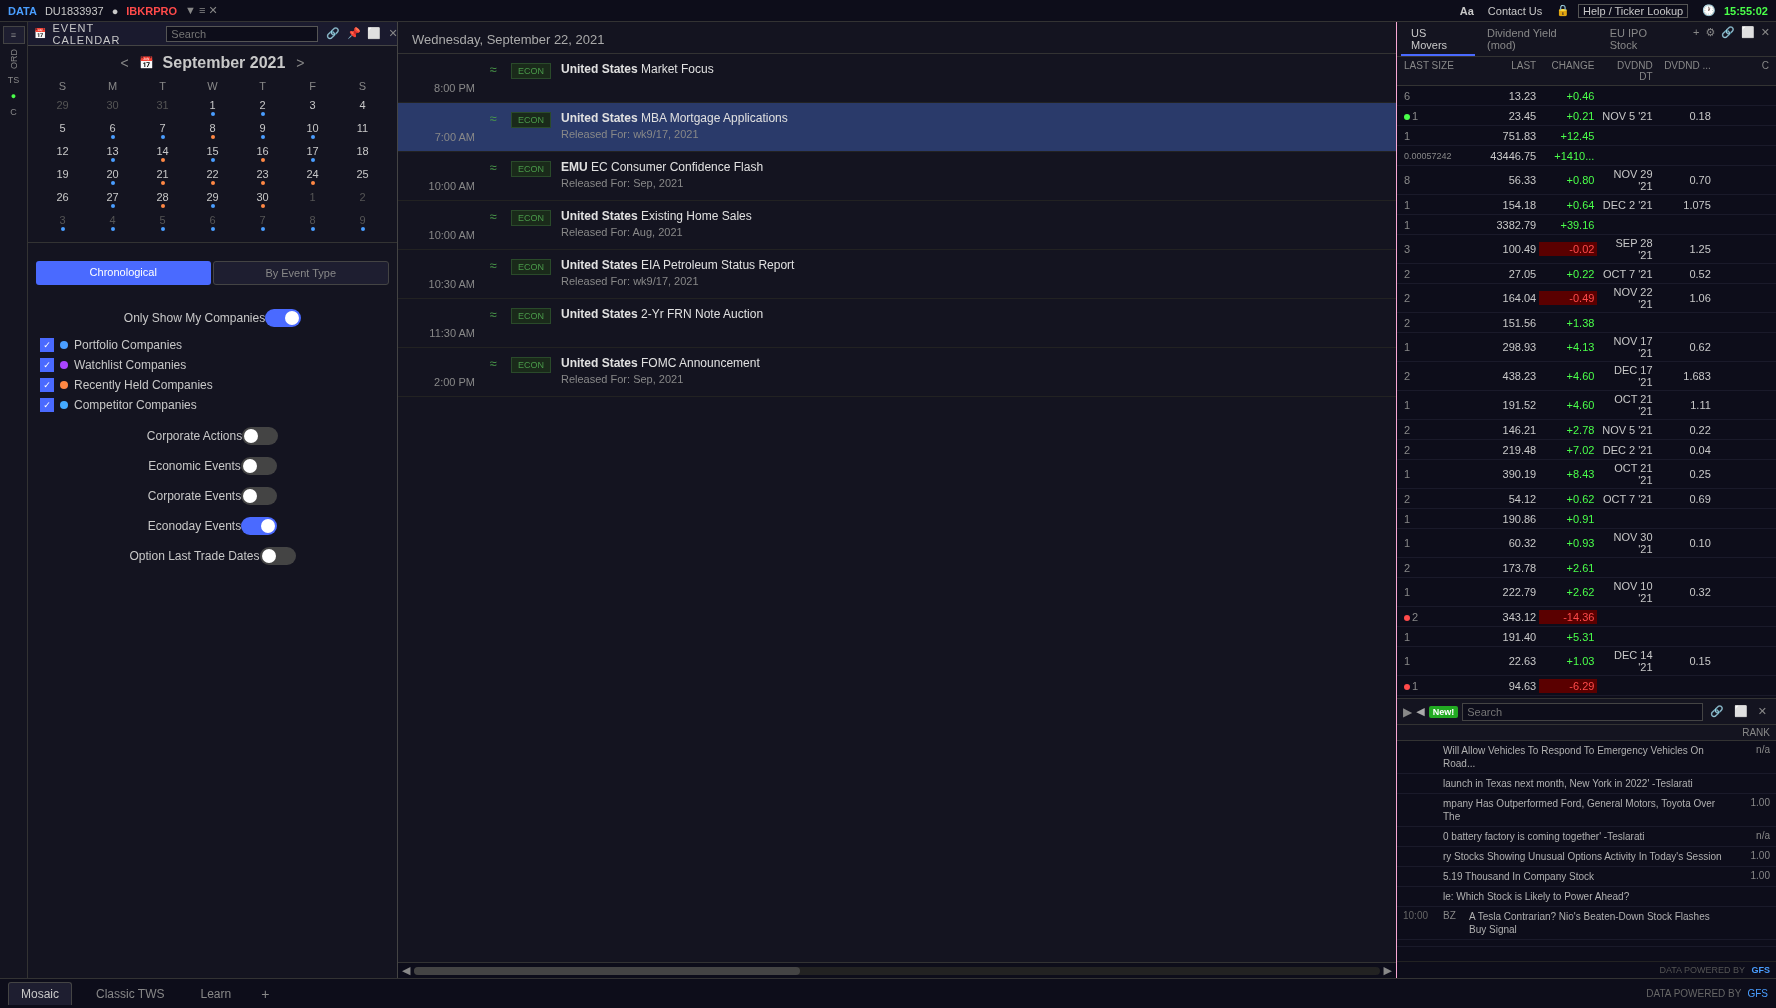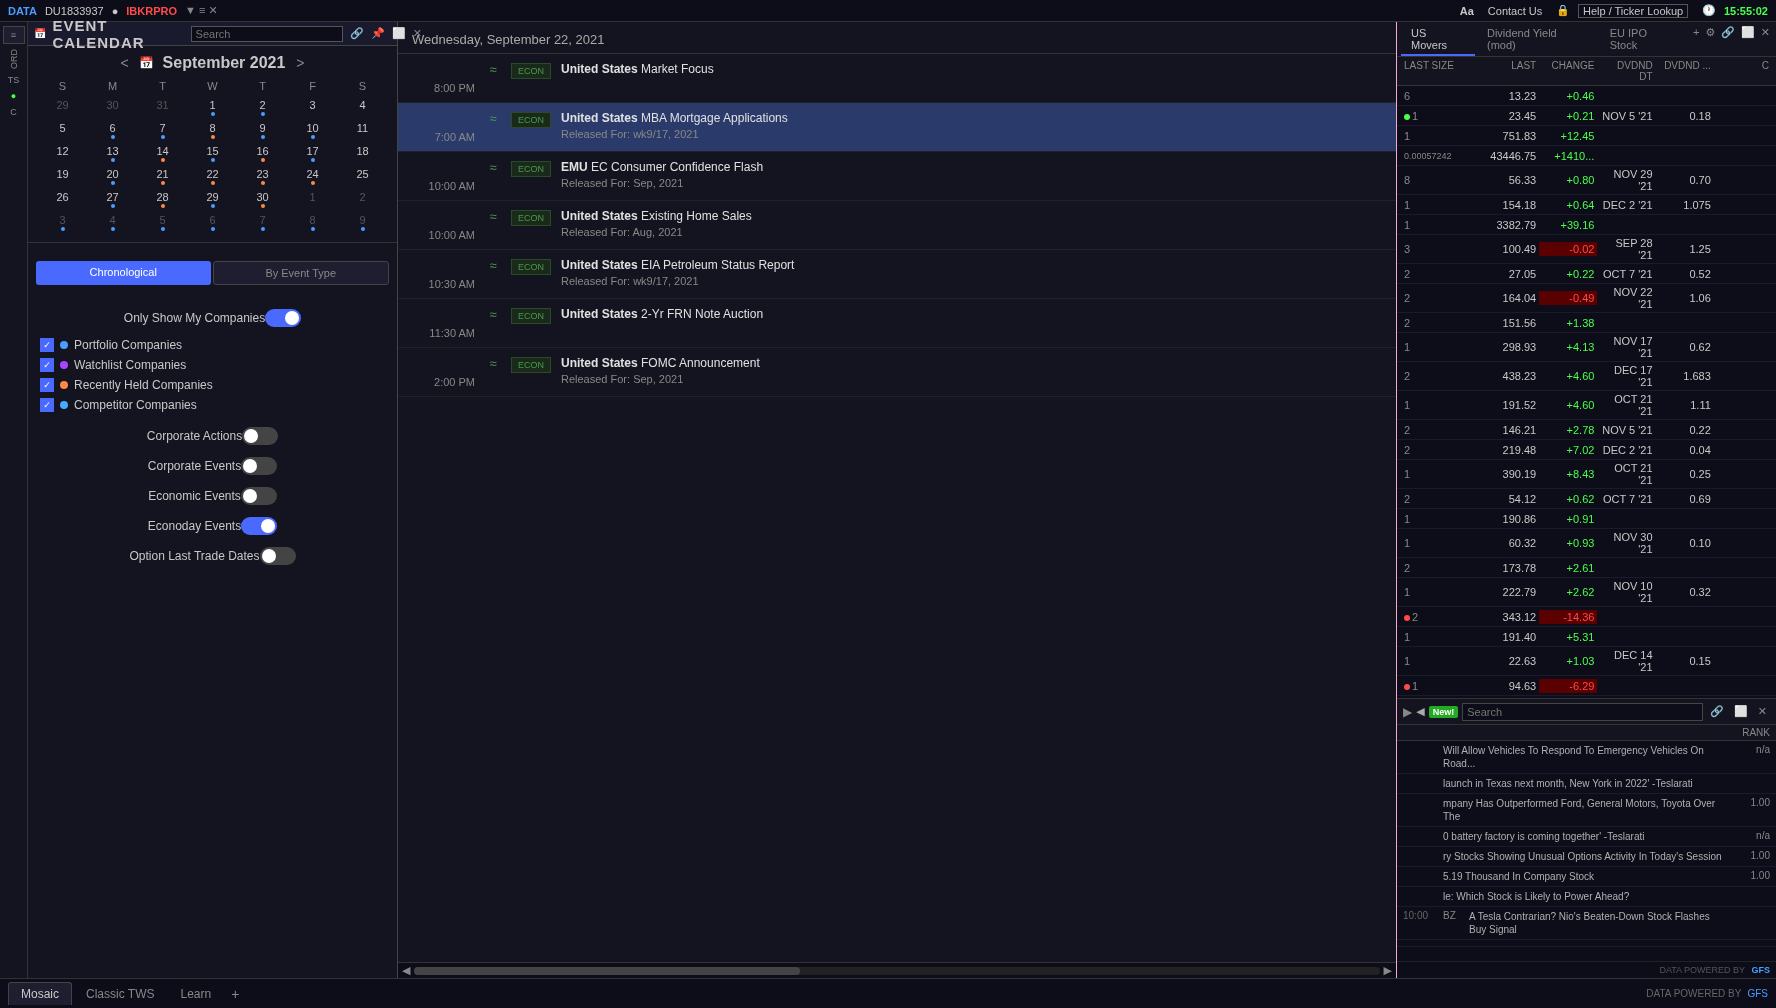--- a/index.html
+++ b/index.html
@@ -82,21 +82,21 @@
     .panel-title-bar {
       background: #1a1a2e;
       border-bottom: 1px solid #444;
       padding: 3px 6px;
       display: flex;
       align-items: center;
       gap: 6px;
       height: 24px;
     }
     .panel-icon { color: #aaa; font-size: 10px; }
-    .panel-title { color: #c8c8c8; font-size: 15px; font-weight: bold; letter-spacing: 1px; }
+    .panel-title { color: #c8c8c8; font-size: 11px; font-weight: normal; letter-spacing: 1px; }
     .panel-search-box {
       flex: 1;
       background: #0d0d1a;
       border: 1px solid #555;
       color: #c8c8c8;
       padding: 1px 4px;
       font-size: 11px;
       height: 16px;
       margin-left: 40px;
     }
@@ -485,21 +485,21 @@
 
     
     .bottom-bar {
       position: fixed;
       bottom: 0; left: 0; right: 0;
       height: 30px;
       background: #0d0d1a;
       border-top: 1px solid #333;
       display: flex;
       align-items: center;
-      gap: 2px;
+      gap: 12px;
       padding: 0 8px;
       z-index: 100;
     }
     .bottom-tab {
       padding: 4px 12px;
       font-size: 12px;
       color: #888;
       cursor: pointer;
       border-radius: 3px 3px 0 0;
     }
@@ -907,28 +907,28 @@
       </div>
 
       <div class="toggle-row">
         <span class="toggle-label">Corporate Actions</span>
         <div class="toggle-switch off">
           <div class="toggle-knob"></div>
         </div>
       </div>
 
       <div class="toggle-row">
-        <span class="toggle-label">Corporate Events</span>
+        <span class="toggle-label">Economic Events</span>
         <div class="toggle-switch off">
           <div class="toggle-knob"></div>
         </div>
       </div>
 
       <div class="toggle-row">
-        <span class="toggle-label">Economic Events</span>
+        <span class="toggle-label">Corporate Events</span>
         <div class="toggle-switch off">
           <div class="toggle-knob"></div>
         </div>
       </div>
 
       <div class="toggle-row">
         <span class="toggle-label">Econoday Events</span>
         <div class="toggle-switch on">
           <div class="toggle-knob"></div>
         </div>

